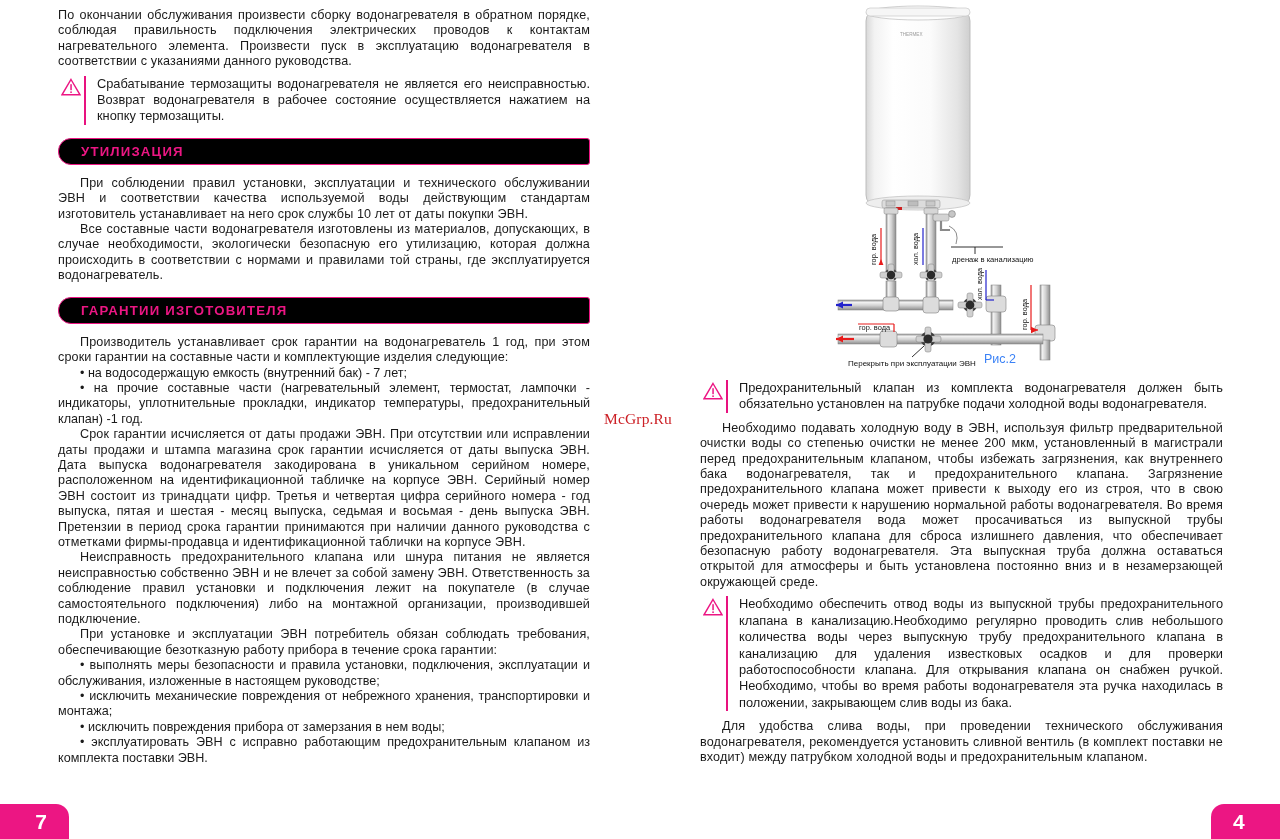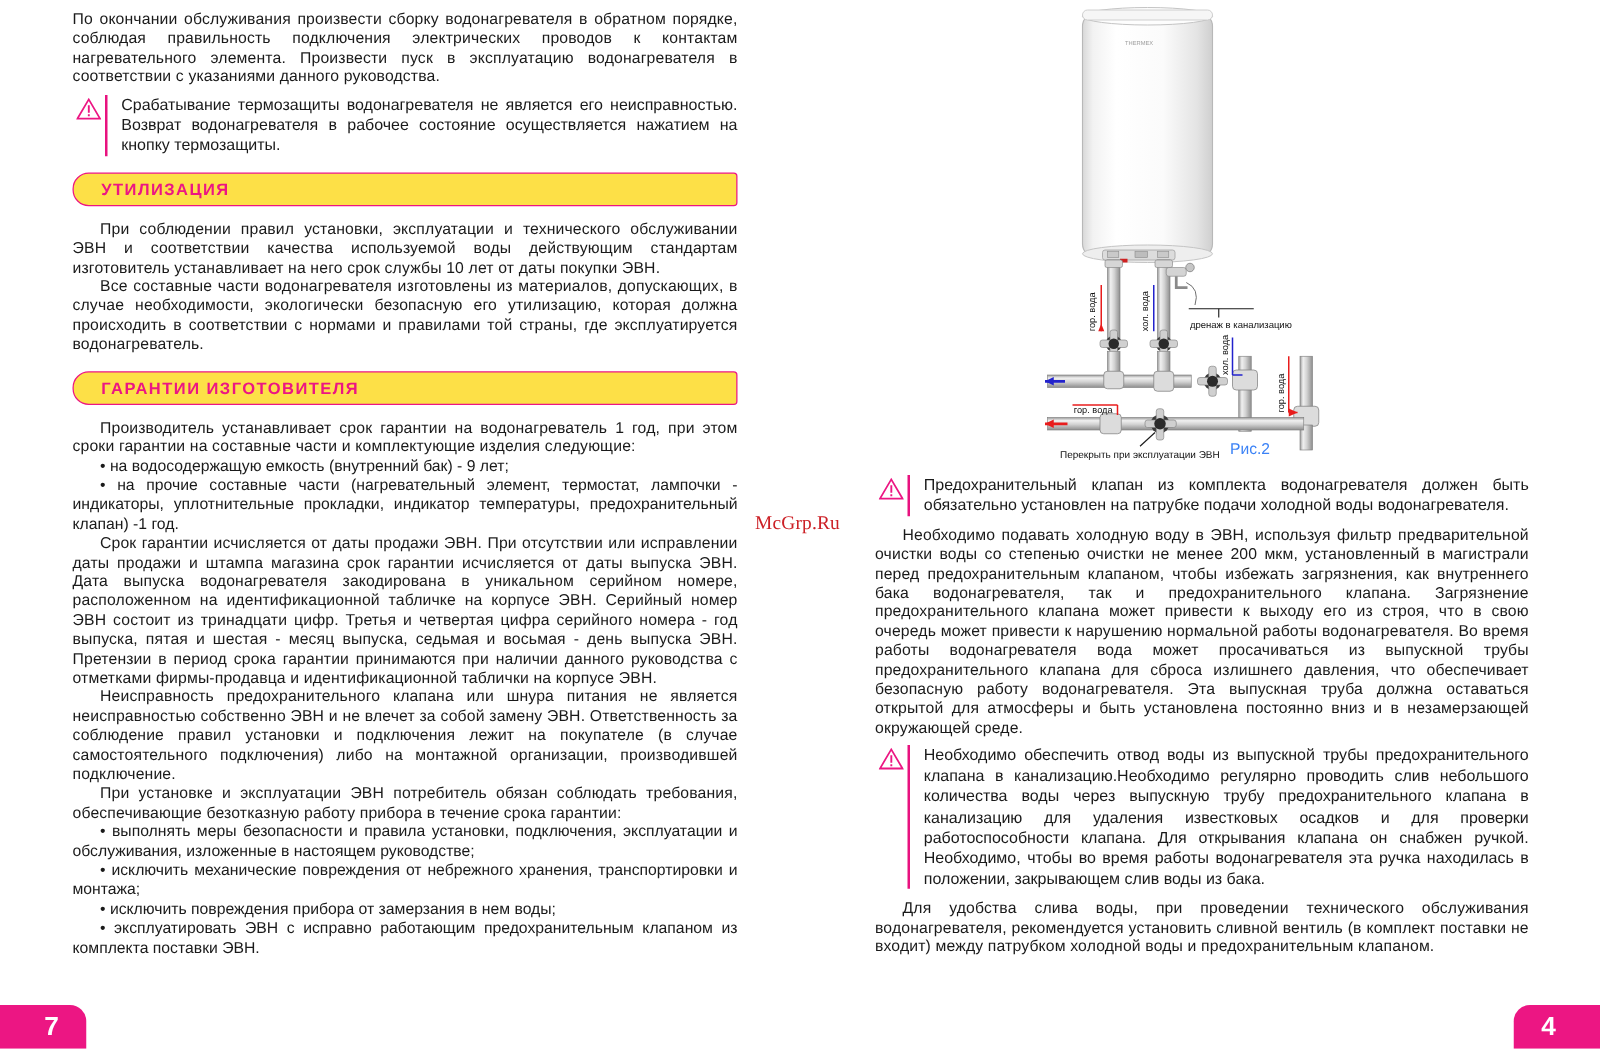--- a/index.html
+++ b/index.html
@@ -78,21 +78,21 @@
     font-size: 12.8px;
     line-height: 16.4px;
     text-align: justify;
     flex: 1 1 auto;
   }
 
   
   .section-bar {
     margin: 13px 0 11px 0;
     height: 27px;
-    background: #fde047;
+    background: #000000;
     border: 1.6px solid #ec1683;
     border-radius: 13px 3px 3px 13px;
     display: flex;
     align-items: center;
     box-sizing: border-box;
   }
   .section-bar .title {
     color: #ec1683;
     font-weight: bold;
     font-size: 13.2px;
@@ -184,21 +184,21 @@
     </div>
 
     <p class="para indent">При соблюдении правил установки, эксплуатации и технического обслуживании ЭВН и соответствии качества используемой воды действующим стандартам изготовитель устанавливает на него срок службы 10 лет от даты покупки ЭВН.</p>
     <p class="para indent">Все составные части водонагревателя изготовлены из материалов, допускающих, в случае необходимости, экологически безопасную его утилизацию, которая должна происходить в соответствии с нормами и правилами той страны, где эксплуатируется водонагреватель.</p>
 
     <div class="section-bar">
       <span class="title">ГАРАНТИИ ИЗГОТОВИТЕЛЯ</span>
     </div>
 
     <p class="para indent">Производитель устанавливает срок гарантии на водонагреватель 1 год, при этом сроки гарантии на составные части и комплектующие изделия следующие:</p>
-    <p class="bullet">• на водосодержащую емкость (внутренний бак) - 9 лет;</p>
+    <p class="bullet">• на водосодержащую емкость (внутренний бак) - 7 лет;</p>
     <p class="bullet">• на прочие составные части (нагревательный элемент, термостат, лампочки - индикаторы, уплотнительные прокладки, индикатор температуры, предохранительный клапан) -1 год.</p>
     <p class="para indent">Срок гарантии исчисляется от даты продажи ЭВН. При отсутствии или исправлении даты продажи и штампа магазина срок гарантии исчисляется от даты выпуска ЭВН. Дата выпуска водонагревателя закодирована в уникальном серийном номере, расположенном на идентификационной табличке на корпусе ЭВН. Серийный номер ЭВН состоит из тринадцати цифр. Третья и четвертая цифра серийного номера - год выпуска, пятая и шестая - месяц выпуска, седьмая и восьмая - день выпуска ЭВН. Претензии в период срока гарантии принимаются при наличии данного руководства с отметками фирмы-продавца и идентификационной таблички на корпусе ЭВН.</p>
     <p class="para indent">Неисправность предохранительного клапана или шнура питания не является неисправностью собственно ЭВН и не влечет за собой замену ЭВН. Ответственность за соблюдение правил установки и подключения лежит на покупателе (в случае самостоятельного подключения) либо на монтажной организации, производившей подключение.</p>
     <p class="para indent">При установке и эксплуатации ЭВН потребитель обязан соблюдать требования, обеспечивающие безотказную работу прибора в течение срока гарантии:</p>
     <p class="bullet">• выполнять меры безопасности и правила установки, подключения, эксплуатации и обслуживания, изложенные в настоящем руководстве;</p>
     <p class="bullet">• исключить механические повреждения от небрежного хранения, транспортировки и монтажа;</p>
     <p class="bullet">• исключить повреждения прибора от замерзания в нем воды;</p>
     <p class="bullet">• эксплуатировать ЭВН с исправно работающим предохранительным клапаном из комплекта поставки ЭВН.</p>
   </div>
 

